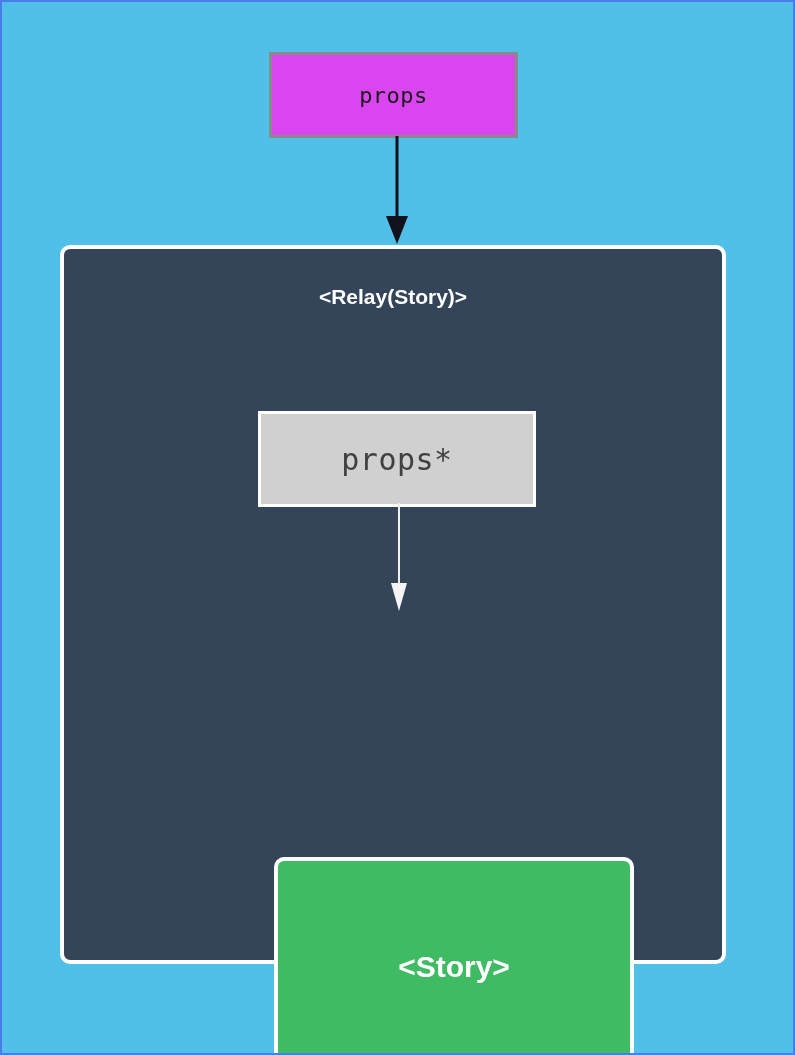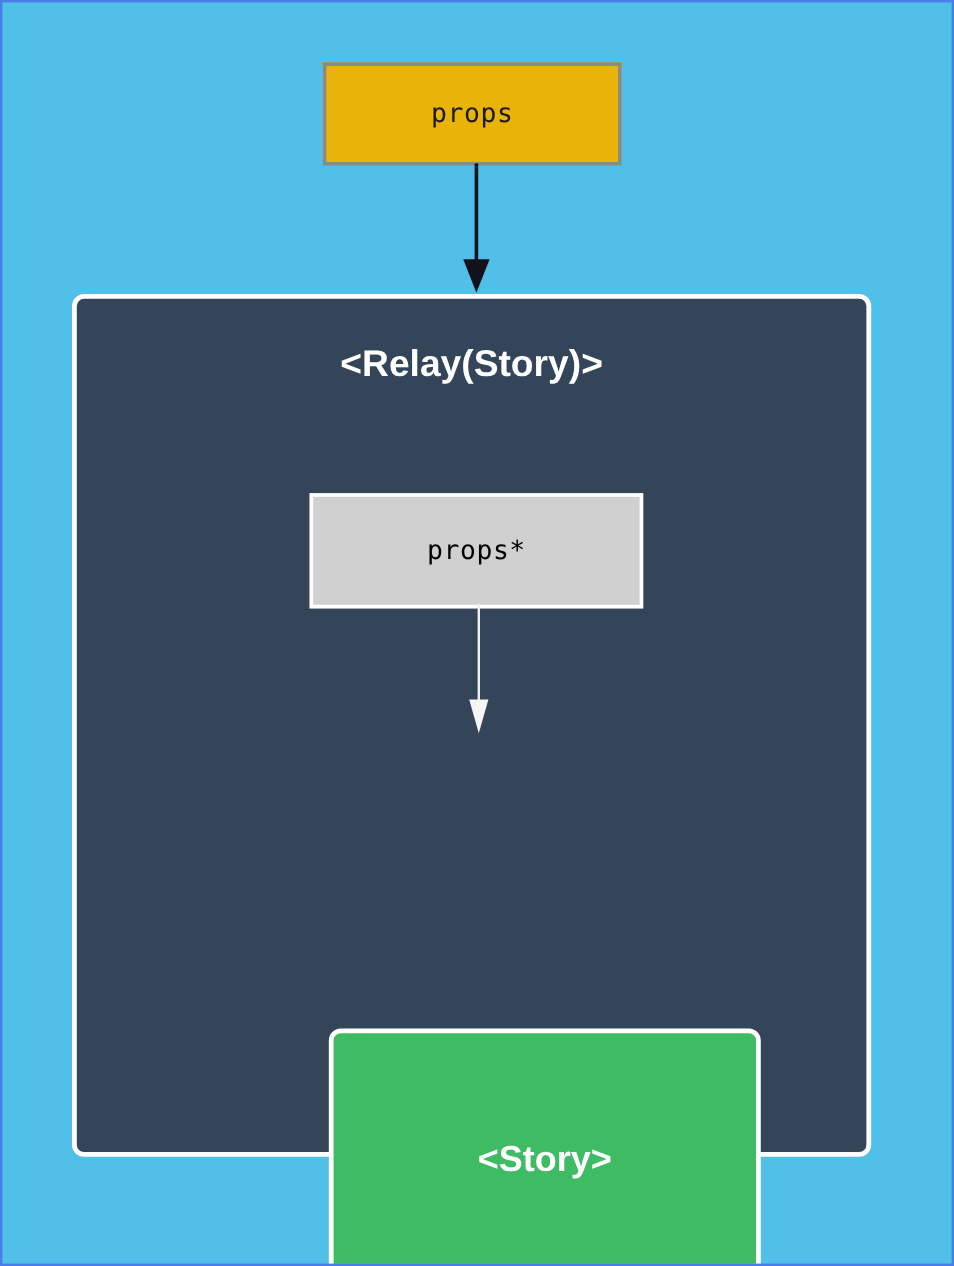--- a/index.html
+++ b/index.html
@@ -19,21 +19,21 @@
   }
 
   
   .props-box-outer {
     position: absolute;
     left: 267px;
     top: 50px;
     width: 249px;
     height: 86px;
     box-sizing: border-box;
-    background: #eab308;
+    background: #d946ef;
     border: 3px solid #8a8a8a;
     display: flex;
     align-items: center;
     justify-content: center;
   }
   .props-label {
     font-family: "DejaVu Sans Mono", "Liberation Mono", monospace;
     font-size: 22px;
     color: #1a1a1a;
     letter-spacing: 0.5px;
@@ -59,21 +59,21 @@
     background: #344459;
     border: 4px solid #ffffff;
     border-radius: 10px;
   }
   .relay-title {
     position: absolute;
     left: 0;
     right: 0;
     top: 36px;
     text-align: center;
-    font-size: 31px;
+    font-size: 21px;
     font-weight: bold;
     color: #ffffff;
     font-family: "Liberation Sans", sans-serif;
   }
 
   
   .props-star-box {
     position: absolute;
     left: 194px;
     top: 162px;
@@ -81,22 +81,22 @@
     height: 96px;
     box-sizing: border-box;
     background: #d0d0d0;
     border: 3px solid #ffffff;
     display: flex;
     align-items: center;
     justify-content: center;
   }
   .props-star-label {
     font-family: "DejaVu Sans Mono", "Liberation Mono", monospace;
-    font-size: 22px;
-    color: #000000;
+    font-size: 30px;
+    color: #404040;
     letter-spacing: 0.5px;
   }
 
   
   .arrow-light {
     position: absolute;
     left: 375px;
     top: 497px;
     width: 36px;
     height: 112px;

